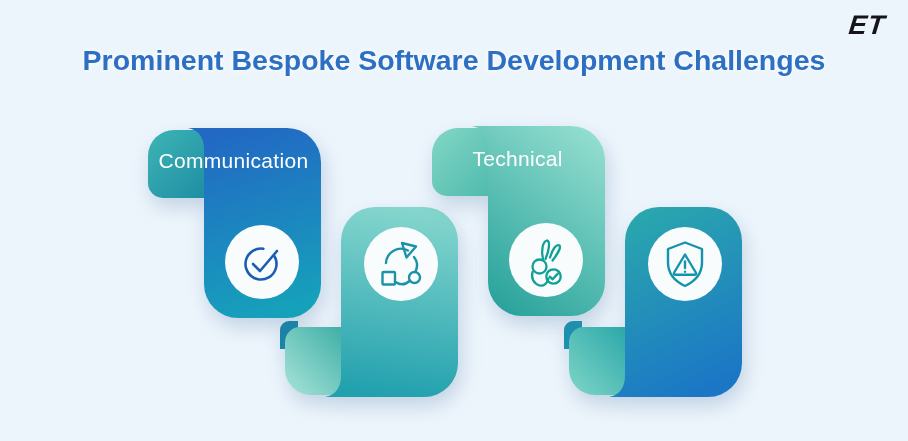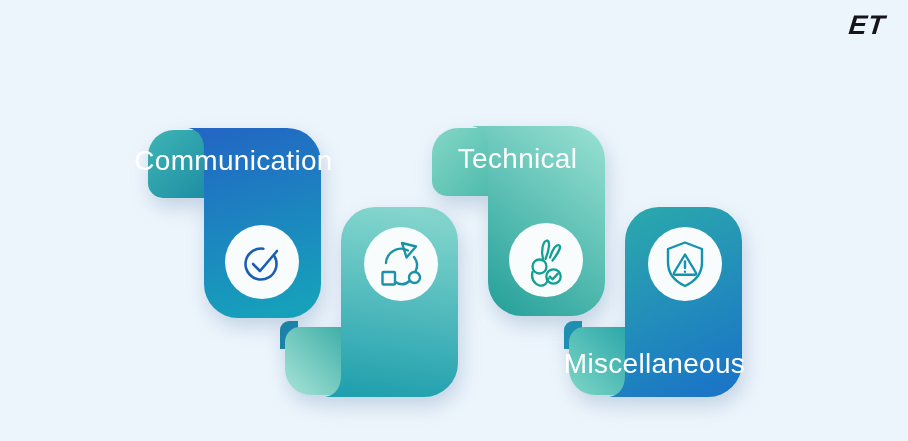--- a/index.html
+++ b/index.html
@@ -34,35 +34,36 @@
   .card{position:absolute;width:175px;height:190px;}
   .card svg.ribbon{
     position:absolute;left:0;top:0;
     overflow:visible;
     filter:drop-shadow(3px 9px 10px rgba(40,90,140,.22));
   }
   .band-label{
     position:absolute;left:0;width:175px;height:66px;
     display:flex;align-items:center;justify-content:center;
     color:#ffffff;
-    font-size:28px;
+    font-size:21px;
     font-weight:400;
     letter-spacing:.3px;
     white-space:nowrap;
   }
   .band-label.down{top:0;}
   .band-label.up{top:124px;}
 </style>
 </head>
 <body>
 
 <div class="stage">
 
   <div class="logo">ET</div>
 
+  <h1 class="title">Prominent Bespoke Software Development Challenges</h1>
 
   <div class="card" style="left:146px;top:128px;">
     <svg class="ribbon" width="175" height="190" viewBox="0 0 175 190">
       <defs>
         <linearGradient id="fold0" x1="0" y1="0" x2="0.9" y2="1">
           <stop offset="0" stop-color="#3eb5b5"></stop>
           <stop offset="1" stop-color="#1f8fa4"></stop>
         </linearGradient>
         <linearGradient id="front0" x1="0.35" y1="0" x2="0.55" y2="1">
           <stop offset="0" stop-color="#2268c4"></stop>
@@ -150,16 +151,15 @@
       <path fill="url(#fold3)" d="M 28,188 H 60 V 120 H 17 A 15,15 0 0 0 2,135 V 162 A 26,26 0 0 0 28,188 Z"></path>
       <path fill="url(#front3)" d="M 42,190 H 141 A 34,34 0 0 0 175,156 V 34 A 34,34 0 0 0 141,0 H 92 A 34,34 0 0 0 58,34 V 168 Q 58,187 42,190 Z"></path>
       <circle cx="118" cy="57" r="37" fill="#f8fcfd"></circle>
       <g transform="translate(86,25)" fill="none" stroke-width="2.4" stroke-linecap="round" stroke-linejoin="round" stroke="#1593ac">
         <path d="M 32,10.5 L 49,17 V 30.5 C 49,42.5 41.5,49.5 32,54 C 22.5,49.5 15,42.5 15,30.5 V 17 Z"></path>
         <path d="M 32,22.5 L 42.8,40.5 Q 44,42.8 41.2,42.8 H 22.8 Q 20,42.8 21.2,40.5 Z"></path>
         <path d="M 32,29.5 V 36"></path>
         <path d="M 32,39.6 V 39.8"></path>
       </g>
     </svg>
-    <div class="band-label up">Miscellaneous</div>
   </div>
 
 </div>
 
 </body></html>

